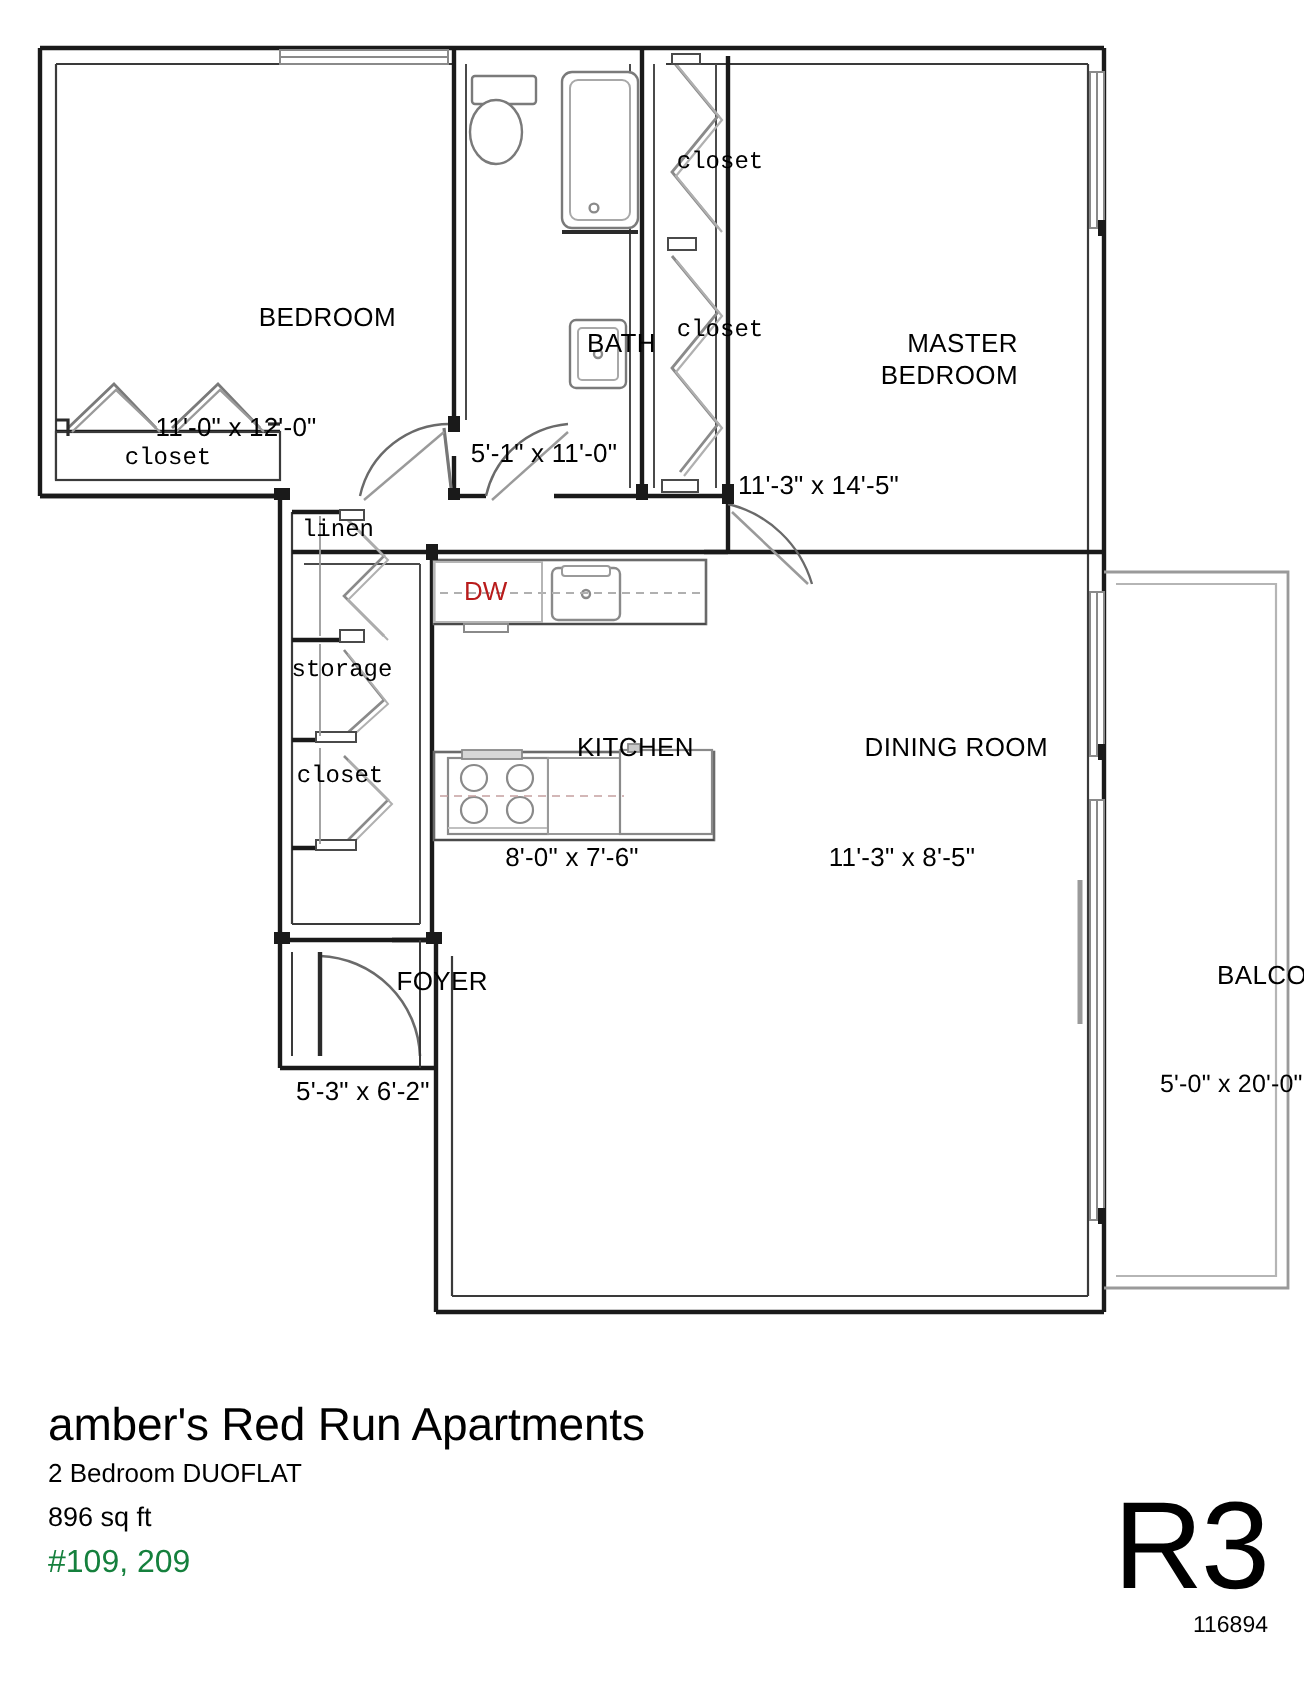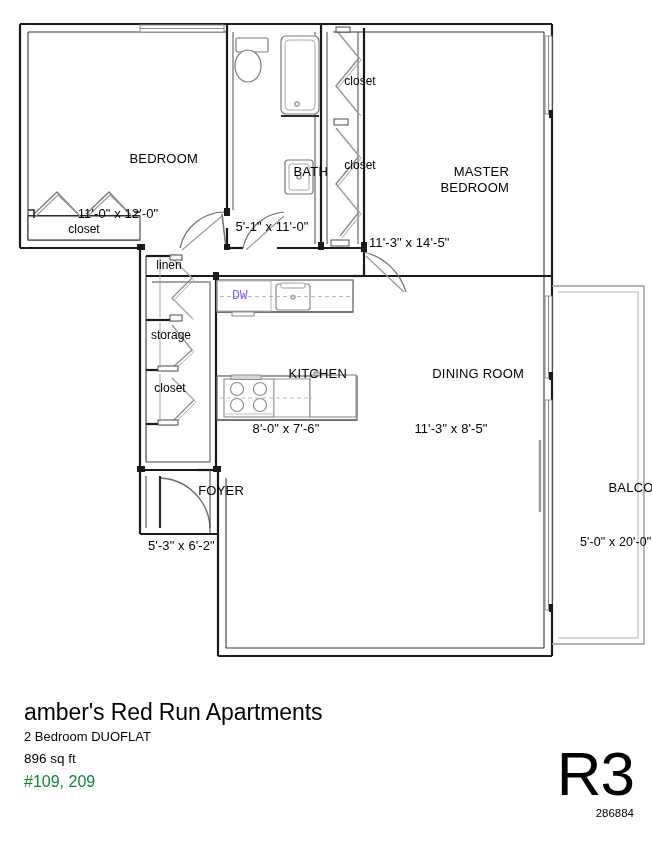--- a/index.html
+++ b/index.html
@@ -47,27 +47,27 @@
     display: block;
     font-size: 13px;
     letter-spacing: .1px;
   }
   .small-label {
     position: absolute;
     font-size: 12px;
     text-align: center;
     color: #000;
     white-space: nowrap;
+    font-family: Liberation Mono, monospace;
+  }
+  .dw-label {
+    position: absolute;
+    font-size: 13px;
+    color: #b91c1c;
     font-family: Liberation Sans, sans-serif;
-  }
-  .dw-label {
-    position: absolute;
-    font-size: 13px;
-    color: #8b5cf6;
-    font-family: Liberation Mono, monospace;
     letter-spacing: 0px;
   }
   
   #title-block {
     position: absolute;
     left: 24px;
     top: 700px;
     width: 604px;
   }
   #title-main {
@@ -405,16 +405,16 @@
 
   <div id="title-block">
     <div id="title-main">amber's Red Run Apartments</div>
     <div id="title-sub">2 Bedroom DUOFLAT</div>
     <div id="title-sqft">896 sq ft</div>
     <div id="title-units">#109, 209</div>
   </div>
 
   <div id="plan-code-wrap">
     <div id="plan-code">R3</div>
-    <div id="plan-date">286884</div>
+    <div id="plan-date">116894</div>
   </div>
 
 </div>
 
 </body></html>

